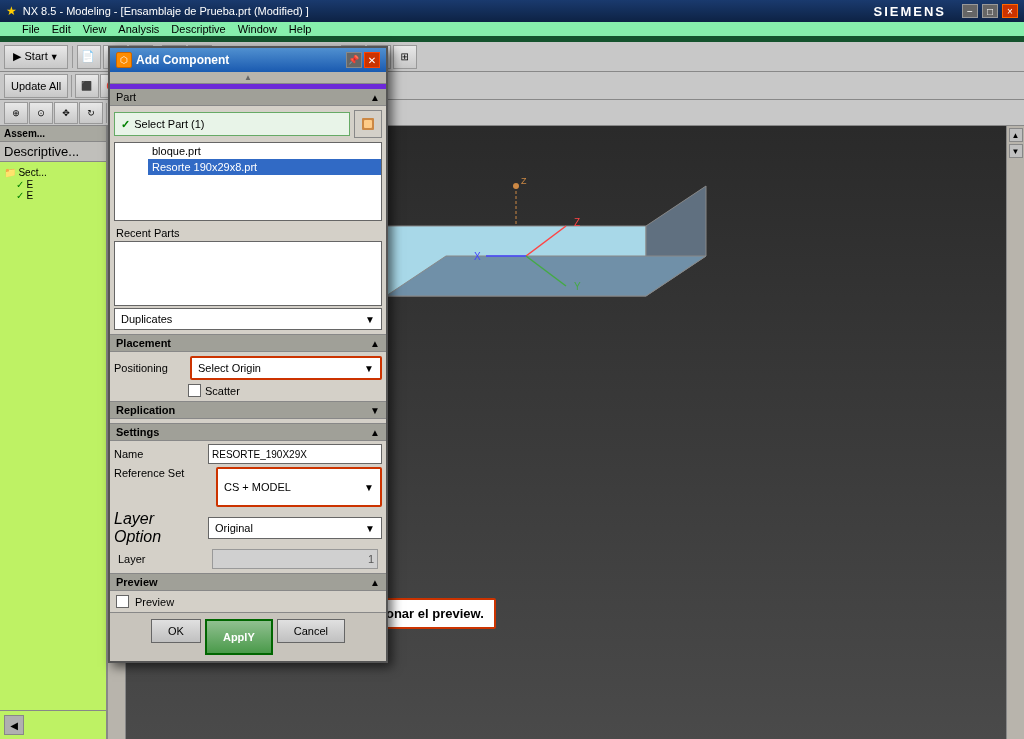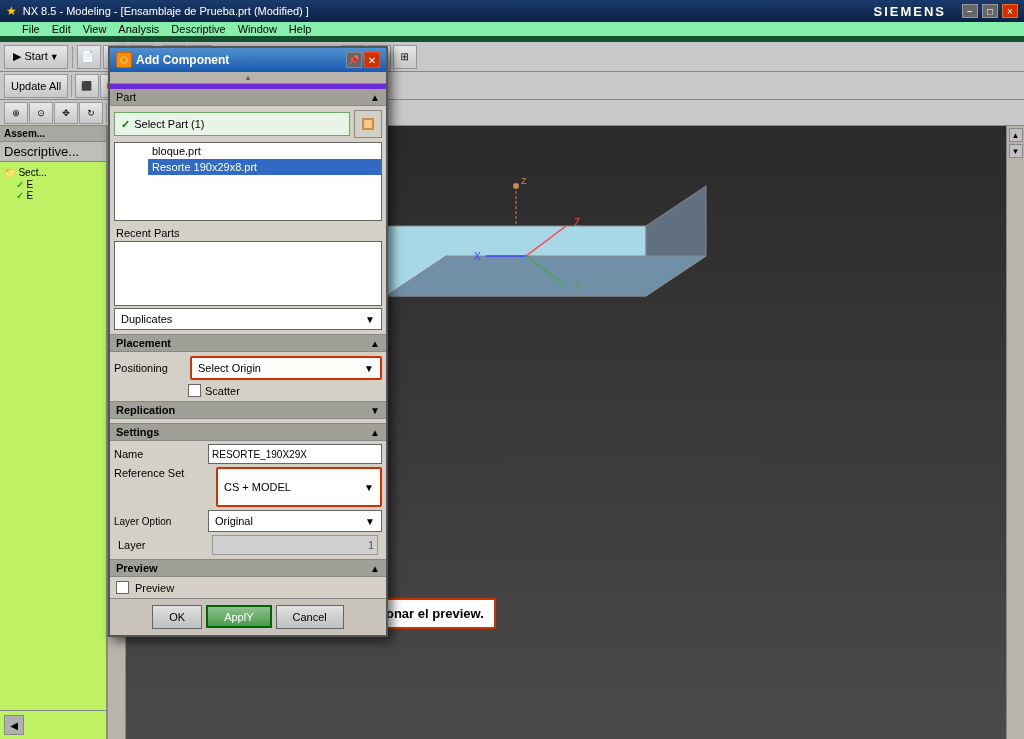--- a/index.html
+++ b/index.html
@@ -289,21 +289,21 @@
 
     <div style="display:flex;align-items:flex-start;gap:12px;margin:3px 4px;">
       <span style="font-size:11px;width:90px;">Reference Set</span>
       <div style="flex:1;height:40px;background:white;border:2px solid #cc3300;font-size:11px;padding:0 6px;display:flex;align-items:center;justify-content:space-between;cursor:pointer;border-radius:2px;">
         <span>CS + MODEL</span>
         <span style="font-size:10px;">▼</span>
       </div>
     </div>
 
     <div style="display:flex;align-items:center;gap:4px;margin:3px 4px;">
-      <span style="font-size:10px;width:90px;">Layer Option</span>
+      <span style="font-size:16px;width:90px;font-style:italic;">Layer Option</span>
       <div style="flex:1;height:22px;background:white;border:1px solid #666;font-size:11px;padding:0 6px;display:flex;align-items:center;justify-content:space-between;cursor:pointer;">
         <span>Original</span>
         <span style="font-size:10px;">▼</span>
       </div>
     </div>
 
     <div style="display:flex;align-items:center;gap:4px;margin:3px 8px;">
       <span style="font-size:11px;width:90px;">Layer</span>
       <div style="flex:1;height:20px;background:#d0d0d0;border:1px solid #999;font-size:11px;padding:0 3px;display:flex;align-items:center;justify-content:flex-end;color:#555;">
         <span>1</span>
@@ -315,19 +315,19 @@
       <span style="font-size:10px;">▲</span>
     </div>
 
     <div style="display:flex;align-items:center;gap:6px;margin:4px 6px;">
       <div style="width:13px;height:13px;border:1px solid #666;background:white;display:flex;align-items:center;justify-content:center;cursor:pointer;font-size:9px;"></div>
       <span style="font-size:11px;">Preview</span>
     </div>
 
     <div style="display:flex;gap:4px;justify-content:center;padding:6px 4px 6px;border-top:1px solid #888;background:#c8c4bc;">
       <button style="height:24px;padding:0 16px;font-size:11px;background:linear-gradient(to bottom,#e0e0e0,#c0c0c0);border:1px solid #666;cursor:pointer;">OK</button>
-      <button style="height:23px;padding:4px 16px;font-size:11px;background:linear-gradient(to bottom,#90c090,#4a9a4a);border:2px solid #006600;font-weight:normal;cursor:pointer;color:white;">ApplY</button>
+      <button style="height:36px;padding:4px 16px;font-size:11px;background:linear-gradient(to bottom,#90c090,#4a9a4a);border:2px solid #006600;font-weight:bold;cursor:pointer;color:white;">ApplY</button>
       <button style="height:24px;padding:0 16px;font-size:11px;background:linear-gradient(to bottom,#e0e0e0,#c0c0c0);border:1px solid #666;cursor:pointer;">Cancel</button>
     </div>
 
   </div>
 
 </div>
 
 </body></html>

